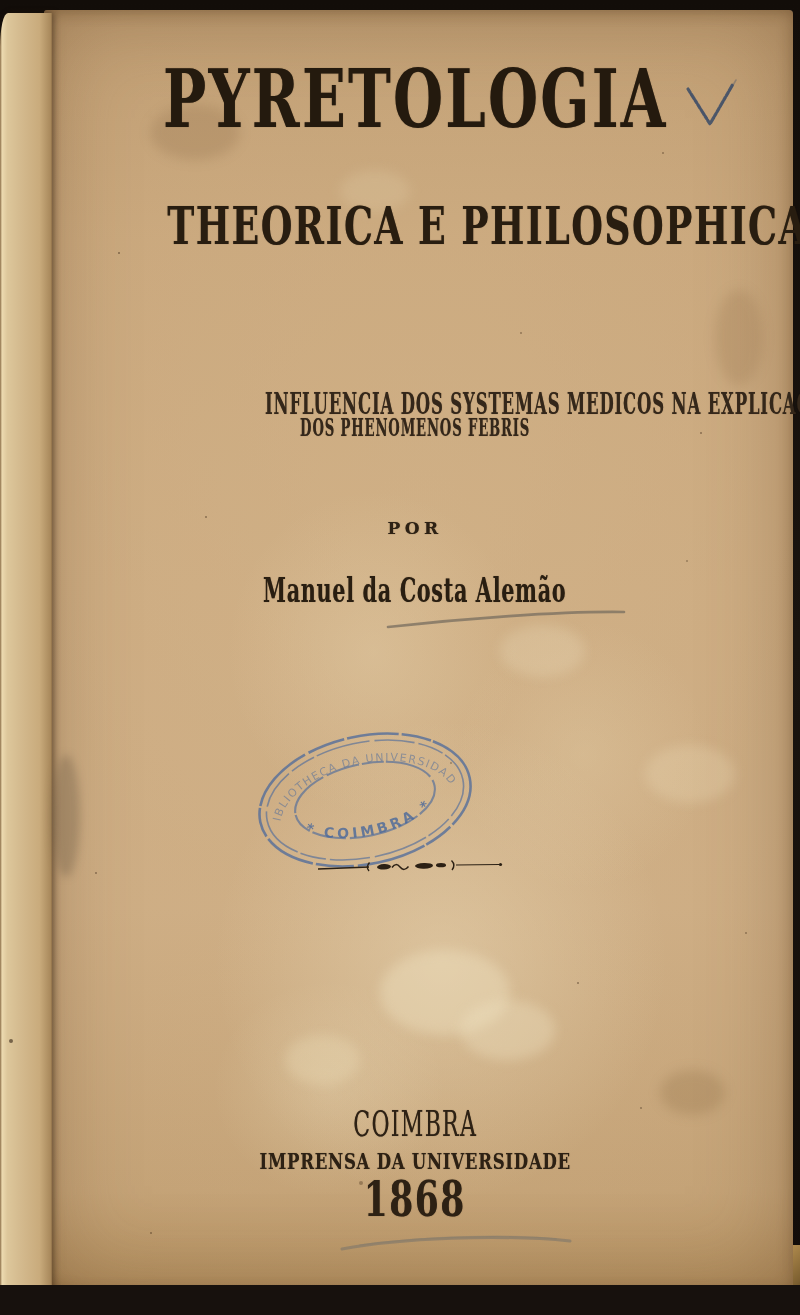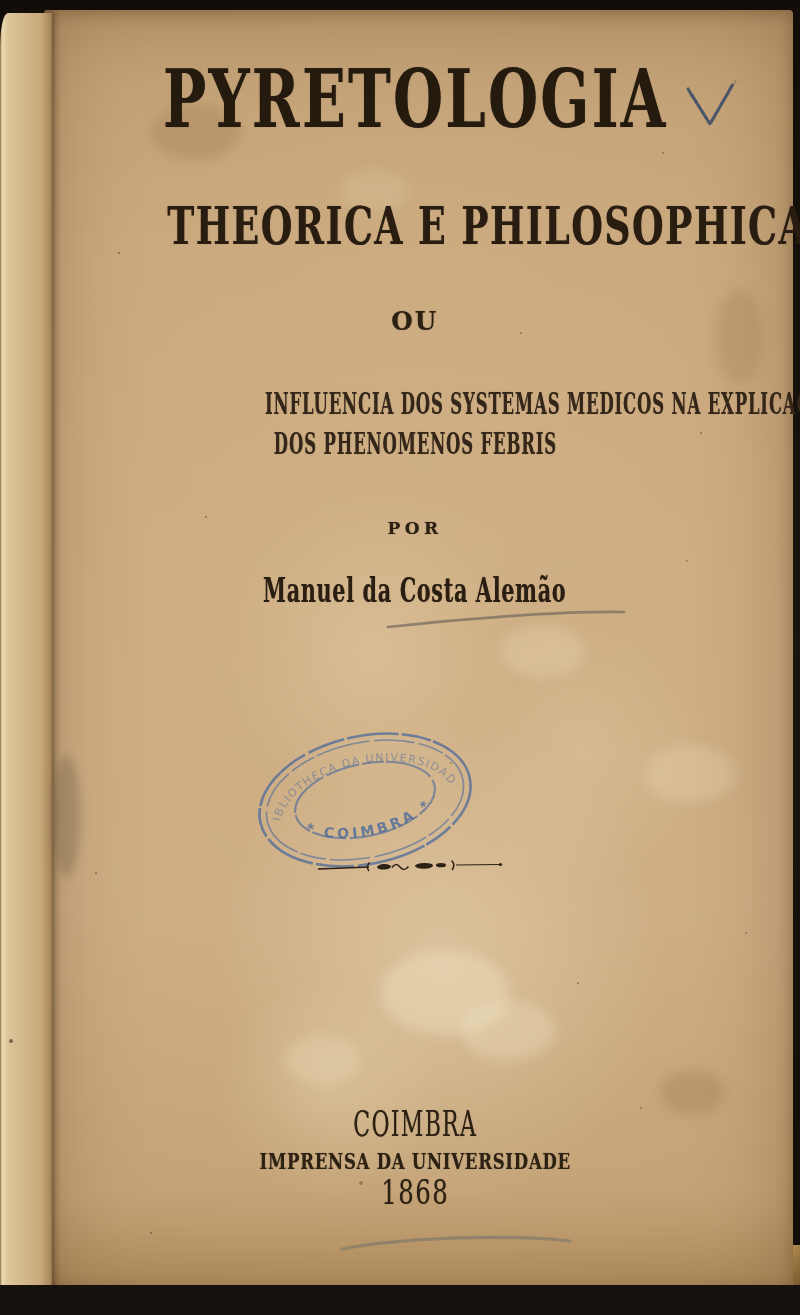--- a/index.html
+++ b/index.html
@@ -59,26 +59,26 @@
       121px 1338px 0 0 rgba(70,50,30,.4), 686px 560px 0 0 rgba(70,50,30,.4);}
   
   .content{position:absolute;left:30px;top:0;width:770px;height:1315px;z-index:5;}
   .line{position:absolute;left:0;width:100%;text-align:center;line-height:1;white-space:nowrap;
         color:#2d2114;text-shadow:0 0 1px rgba(40,28,14,.55);}
   .sq{display:inline-block;transform:scaleX(var(--sx,1));transform-origin:50% 50%;}
   .title   {top:59px;  font-size:80px;font-weight:bold;letter-spacing:3px;color:#241a0e;}
   .subtitle{top:200px; font-size:52px;font-weight:bold;letter-spacing:2px;color:#281d10;}
   .connector{top:308px;font-size:26px;font-weight:bold;letter-spacing:2px;}
   .theme1  {top:389px; font-size:30px;font-weight:bold;letter-spacing:1.5px;color:#34271a;}
-  .theme2  {top:429px; font-size:30px;font-weight:bold;letter-spacing:1.5px;color:#34271a;}
+  .theme2  {top:416px; font-size:24px;font-weight:bold;letter-spacing:1.5px;color:#34271a;}
   .byline  {top:520px; font-size:17px;font-weight:bold;letter-spacing:4.5px;}
   .author  {top:574px; font-size:33px;font-weight:bold;letter-spacing:1px;color:#291e11;}
   .city    {top:1107px;font-size:35px;font-weight:normal;letter-spacing:2px;}
   .publisher{top:1149px;font-size:23px;font-weight:bold;letter-spacing:1px;}
-  .year    {top:1175px;font-size:34px;font-weight:normal;letter-spacing:2px;}
+  .year    {top:1175px;font-size:48px;font-weight:bold;letter-spacing:2px;}
   .overlay{position:absolute;inset:0;z-index:6;pointer-events:none;}
 </style>
 </head>
 <body>
 
 <div class="canvas">
 
   <div class="fore-edge"></div>
   <div class="page"></div>
   <div class="flyleaf"></div>
@@ -98,23 +98,20 @@
   <div class="specks">
       <i></i>
     </div>
 
   <div class="content">
     <div class="line title">
       <span class="sq" style="--sx:.72">PYRETOLOGIA</span>
     </div>
     <div class="line subtitle">
       <span class="sq" style="--sx:.70">THEORICA E PHILOSOPHICA</span>
-    </div>
-    <div class="line connector">
-      <span class="sq" style="--sx:.95">OU</span>
     </div>
     <div class="line theme1">
       <span class="sq" style="--sx:.55">INFLUENCIA DOS SYSTEMAS MEDICOS NA EXPLICAÇÃO</span>
     </div>
     <div class="line theme2">
       <span class="sq" style="--sx:.55">DOS PHENOMENOS FEBRIS</span>
     </div>
     <div class="line author">
       <span class="sq" style="--sx:.63">Manuel da Costa Alemão</span>
     </div>

